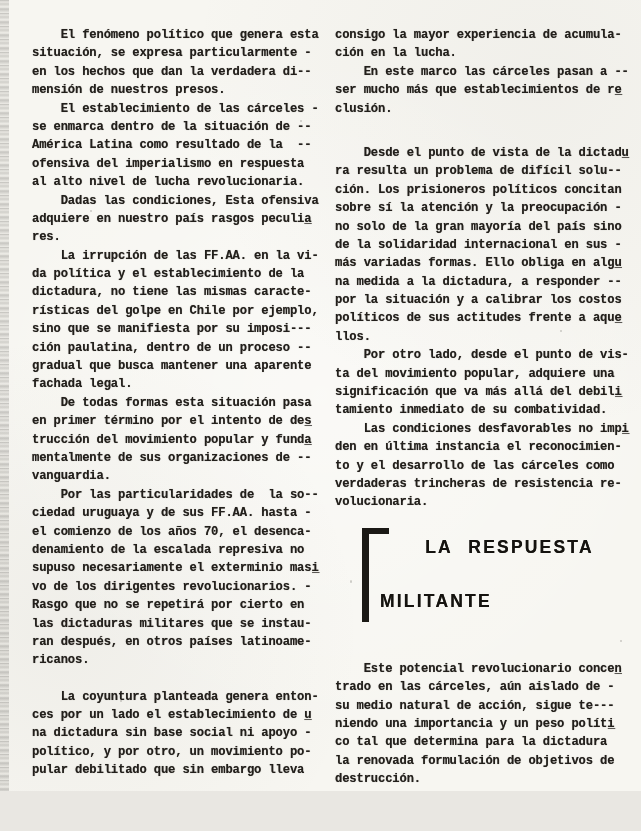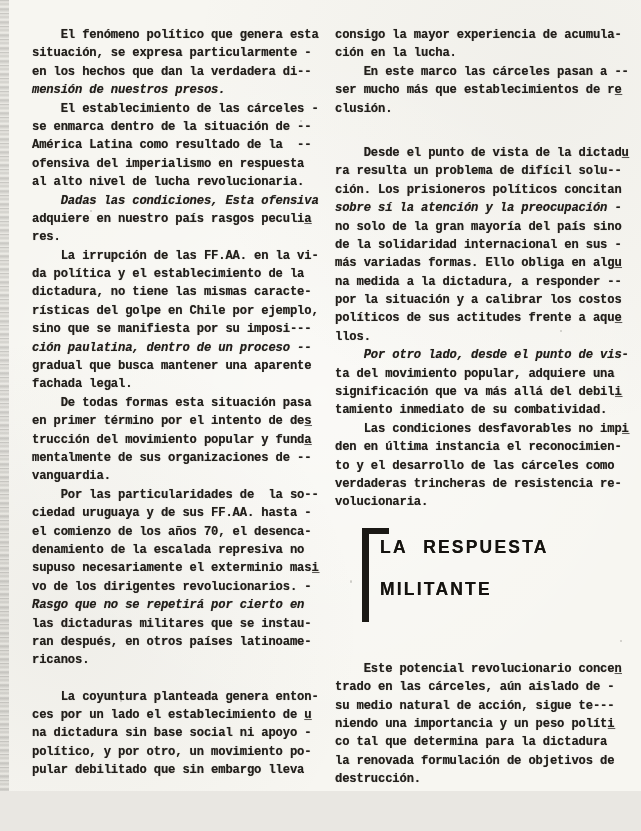--- a/index.html
+++ b/index.html
@@ -28,39 +28,39 @@
   .speckle { position:absolute; border-radius:50%; background:rgba(70,66,60,0.25); }
   .col {
     position:absolute; top:26px;
     font-size:12.2px; line-height:18.4px; font-weight:700;
     color:#221f1b; white-space:pre;
     text-shadow:0 0 0.7px rgba(40,36,30,0.65);
   }
   .col-left  { left:32px;  width:304px; }
   .col-right { left:335px; width:304px; }
   .line { height:18.4px; letter-spacing:-0.15px; }
-  .italic { font-style:italic; }
+  .italic { }
   .vgap { width:100%; }
   .heading-block { position:relative; height:100px; }
   .bracket-bar {
     position:absolute; left:27px; top:4px; width:7px; height:94px;
     background:#1b1915;
   }
   .bracket-top {
     position:absolute; left:27px; top:4px; width:27px; height:6px;
     background:#1b1915;
   }
   .heading-line {
     font-family:"Liberation Sans", sans-serif; font-weight:700;
     font-size:17.5px; letter-spacing:2.2px; word-spacing:9px;
     color:#15130f; margin-left:45px; white-space:pre;
     text-shadow:0 0 0.6px rgba(25,22,18,0.8);
   }
-  .heading-line1 { padding-top:14px; }
-  .heading-line2 { margin-top:24px; }
+  .heading-line1 { padding-top:14px;text-align:center; }
+  .heading-line2 { margin-top:36px; }
   .page-number {
     position:absolute; left:320px; top:793px;
     font-family:"Liberation Mono", monospace;
     font-weight:700; font-size:16px; color:#1d1a16;
     text-shadow:0 0 0.7px rgba(30,27,22,0.7);
   }
   .page-number .pnmark {
     font-size:9px; margin-left:1px; opacity:0.75; vertical-align:4px;
   }
 </style>

